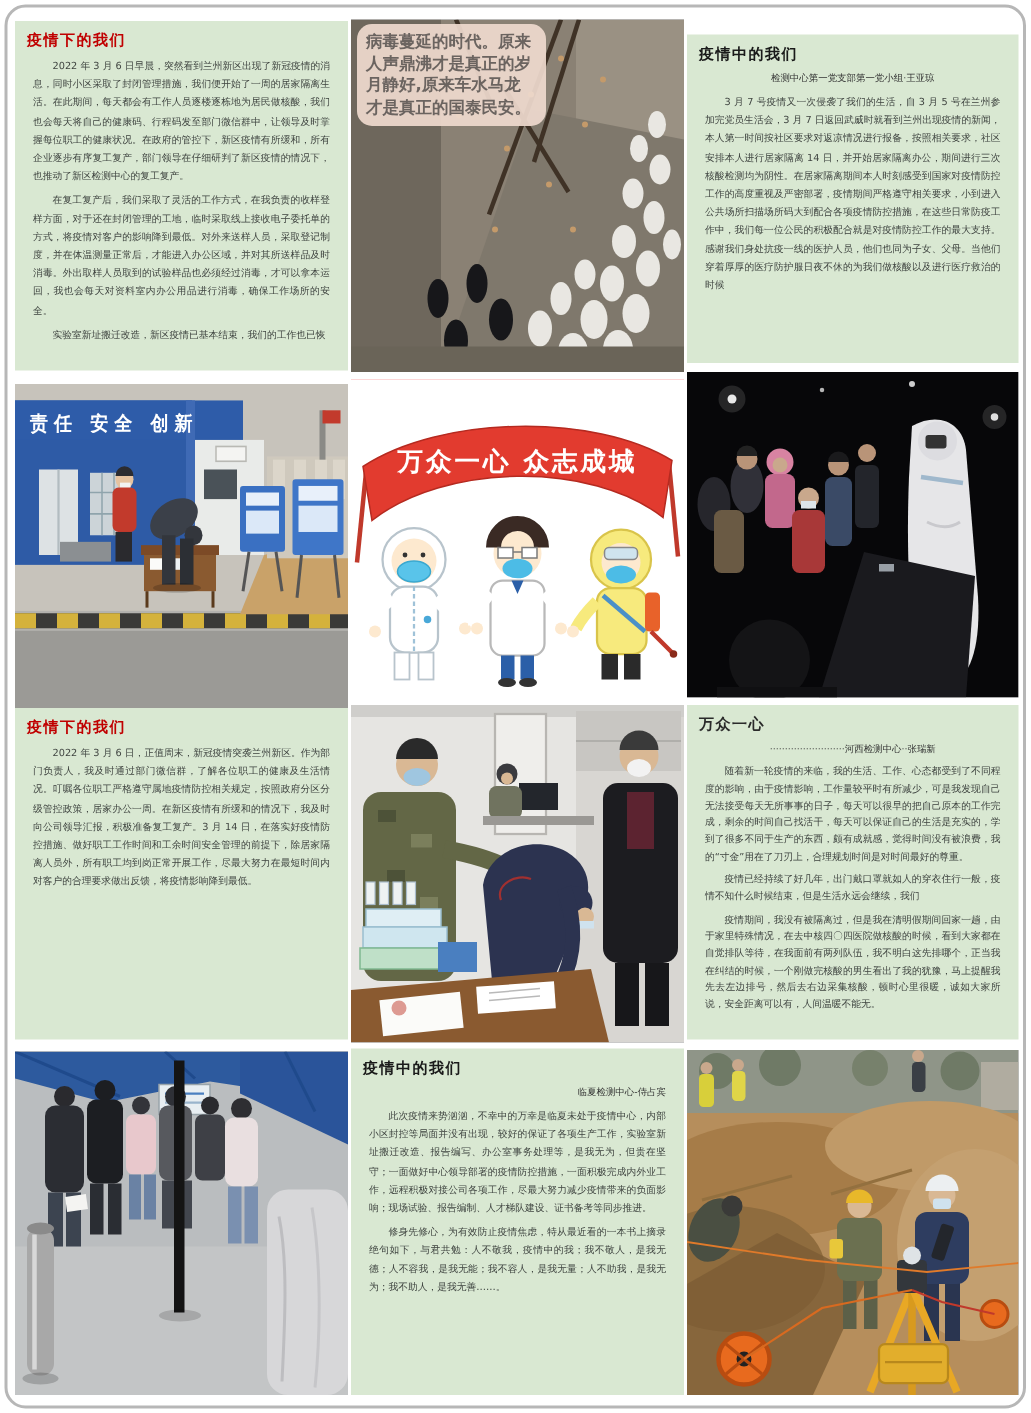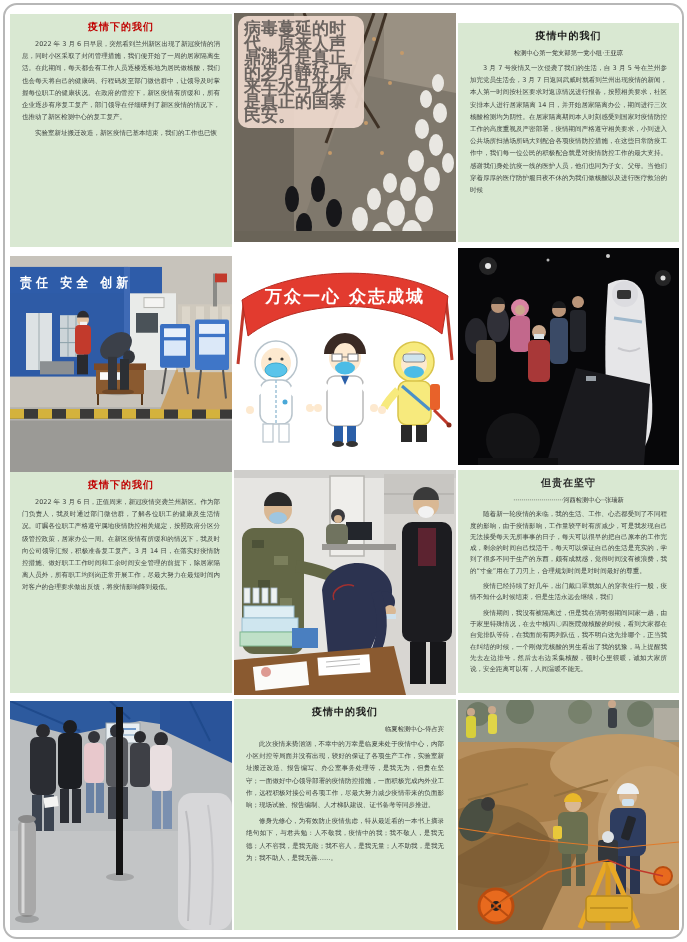--- a/index.html
+++ b/index.html
@@ -1,40 +1,41 @@
 <!DOCTYPE html>
 <html><head>
 <meta charset="utf-8">
 <style>
   html,body{margin:0;padding:0;background:#fff;}
   .canvas{position:relative;width:687px;height:942px;background:#ffffff;overflow:hidden;
           font-family:"DejaVu Sans","Liberation Sans",sans-serif;}
   .frame{position:absolute;inset:3px;border:2px solid #b7b7b7;border-radius:14px;pointer-events:none;}
   .card{position:absolute;background:#d9e8d2;box-sizing:border-box;padding:5px 8px 4px 8px;
         color:#3f4440;font-size:6.5px;text-align:justify;overflow:hidden;}
-  .card h3{margin:1px 0 4px 0;text-align:center;font-size:10px;font-weight:bold;letter-spacing:1px;color:#1a1a1a;}
+  .card h3{margin:1px 0 4px 0;text-align:left;font-size:10px;font-weight:bold;letter-spacing:1px;color:#1a1a1a;}
   .card p{margin:4px;line-height:12.2px;text-indent:13px;}
   .card .sub-center{text-align:center;text-indent:0;font-size:6.3px;line-height:11px;margin-bottom:2px;color:#333;}
   .card .sub-right{text-align:right;text-indent:0;font-size:6.3px;line-height:11px;margin-bottom:2px;color:#333;}
   .card.dense p{line-height:11.3px;}
   .photo{position:absolute;margin:0;overflow:hidden;background:#888;}
   .photo svg{display:block;width:100%;height:100%;}
   .bubble{position:absolute;left:4px;top:3px;width:126px;padding:5px 6px;box-sizing:border-box;
           background:rgba(238,217,206,0.93);border-radius:10px;color:#6b6460;
-          font-size:17px;line-height:14.5px;font-weight:bold;text-align:left;}
+          font-size:11px;line-height:14.5px;font-weight:bold;text-align:left;}
 </style>
 </head>
 <body>
 
 <div class="canvas">
   <div class="frame"></div>
 
   <section class="card" style="left:10px;top:14px;width:222px;height:233px">
     <h3 style="color: rgb(192, 0, 0);">疫情下的我们</h3>
     <p>2022 年 3 月 6 日早晨，突然看到兰州新区出现了新冠疫情的消息，同时小区采取了封闭管理措施，我们便开始了一周的居家隔离生活。在此期间，每天都会有工作人员逐楼逐栋地为居民做核酸，我们也会每天将自己的健康码、行程码发至部门微信群中，让领导及时掌握每位职工的健康状况。在政府的管控下，新区疫情有所缓和，所有企业逐步有序复工复产，部门领导在仔细研判了新区疫情的情况下，也推动了新区检测中心的复工复产。</p>
+    <p>在复工复产后，我们采取了灵活的工作方式，在我负责的收样登样方面，对于还在封闭管理的工地，临时采取线上接收电子委托单的方式，将疫情对客户的影响降到最低。对外来送样人员，采取登记制度，并在体温测量正常后，才能进入办公区域，并对其所送样品及时消毒。外出取样人员取到的试验样品也必须经过消毒，才可以拿本运回，我也会每天对资料室内办公用品进行消毒，确保工作场所的安全。</p>
     <p>实验室新址搬迁改造，新区疫情已基本结束，我们的工作也已恢</p>
   </section>
 
   <figure class="photo" style="left:10px;top:256px;width:222px;height:228px">
     <svg viewBox="0 0 222 208" preserveAspectRatio="none">
       <rect x="0" y="0" width="222" height="150" fill="#c7c3bb"></rect>
       <rect x="0" y="150" width="222" height="58" fill="#9b9a96"></rect>
       <rect x="0" y="138" width="222" height="12" fill="#b3b2ae"></rect>
       <line x1="0" y1="144" x2="222" y2="144" stroke="#3a3a38" stroke-width="9"></line>
       <line x1="0" y1="144" x2="222" y2="144" stroke="#d4b23c" stroke-width="9" stroke-dasharray="14 14"></line>
@@ -196,21 +197,21 @@
         <ellipse cx="58" cy="186" rx="7" ry="13"></ellipse>
           <ellipse cx="84" cy="176" rx="7" ry="13"></ellipse>
           <ellipse cx="100" cy="200" rx="8" ry="14"></ellipse>
         <ellipse cx="70" cy="214" rx="8" ry="14"></ellipse>
       </g>
       <rect x="0" y="218" width="222" height="17" fill="#6a6458"></rect>
     </svg>
     <div class="bubble">病毒蔓延的时代。原来人声鼎沸才是真正的岁月静好,原来车水马龙才是真正的国泰民安。</div>
   </figure>
 
-  <figure class="photo" style="left:234px;top:242px;width:222px;height:209px;background:#fca5a5">
+  <figure class="photo" style="left:234px;top:253px;width:222px;height:209px;background:#fca5a5">
     <svg viewBox="0 0 222 209" preserveAspectRatio="none">
       <rect x="0" y="0" width="222" height="209" fill="#ffffff"></rect>
       <path d="M10,62 L4,122" stroke="#c0392b" stroke-width="3"></path>
       <path d="M212,56 L218,118" stroke="#c0392b" stroke-width="3"></path>
       <path d="M8,58 C60,24 162,22 214,54 L208,92 C160,54 62,56 14,94 Z" fill="#e23b2f" stroke="#b52a20" stroke-width="1"></path>
       <text x="111" y="60" text-anchor="middle" font-size="17" font-weight="bold" fill="#ffffff" letter-spacing="2">万众一心 众志成城</text>
       <g>
         <circle cx="42" cy="120" r="21" fill="#ffffff" stroke="#b8c4cc" stroke-width="1.5"></circle>
         <circle cx="42" cy="121" r="15" fill="#fde9cf"></circle>
         <circle cx="36" cy="117" r="1.6" fill="#333"></circle>
@@ -375,21 +376,21 @@
         <path d="M160,100 C168,104 176,104 182,100" stroke="#c9c9cd" stroke-width="2" fill="none"></path>
       </g>
       <polygon points="118,120 192,136 186,217 88,217" fill="#1a1a1e"></polygon>
       <circle cx="55" cy="192" r="27" fill="#141416"></circle>
       <rect x="20" y="210" width="80" height="10" fill="#101012"></rect>
       <rect x="128" y="128" width="10" height="5" fill="#cfd8e0" opacity="0.7"></rect>
     </svg>
   </figure>
 
   <section class="card dense" style="left:458px;top:470px;width:221px;height:223px">
-    <h3 style="color: rgb(42, 42, 42);">但贵在坚守</h3>
+    <h3 style="color: rgb(42, 42, 42);">万众一心</h3>
     <p class="sub-center">·························河西检测中心··张瑞新</p>
     <p>随着新一轮疫情的来临，我的生活、工作、心态都受到了不同程度的影响，由于疫情影响，工作量较平时有所减少，可是我发现自己无法接受每天无所事事的日子，每天可以很早的把自己原本的工作完成，剩余的时间自己找活干，每天可以保证自己的生活是充实的，学到了很多不同于生产的东西，颇有成就感，觉得时间没有被浪费，我的“寸金”用在了刀刃上，合理规划时间是对时间最好的尊重。</p>
     <p>疫情已经持续了好几年，出门戴口罩就如人的穿衣住行一般，疫情不知什么时候结束，但是生活永远会继续，我们</p>
     <p>疫情期间，我没有被隔离过，但是我在清明假期间回家一趟，由于家里特殊情况，在去中核四〇四医院做核酸的时候，看到大家都在自觉排队等待，在我面前有两列队伍，我不明白这先排哪个，正当我在纠结的时候，一个刚做完核酸的男生看出了我的犹豫，马上提醒我先去左边排号，然后去右边采集核酸，顿时心里很暖，诚如大家所说，安全距离可以有，人间温暖不能无。</p>
   </section>
 
   <figure class="photo" style="left:458px;top:700px;width:221px;height:230px">
     <svg viewBox="0 0 221 230" preserveAspectRatio="none">
       <rect x="0" y="0" width="221" height="48" fill="#8f9588"></rect>
       <circle cx="20" cy="14" r="12" fill="#6f7a66"></circle>

